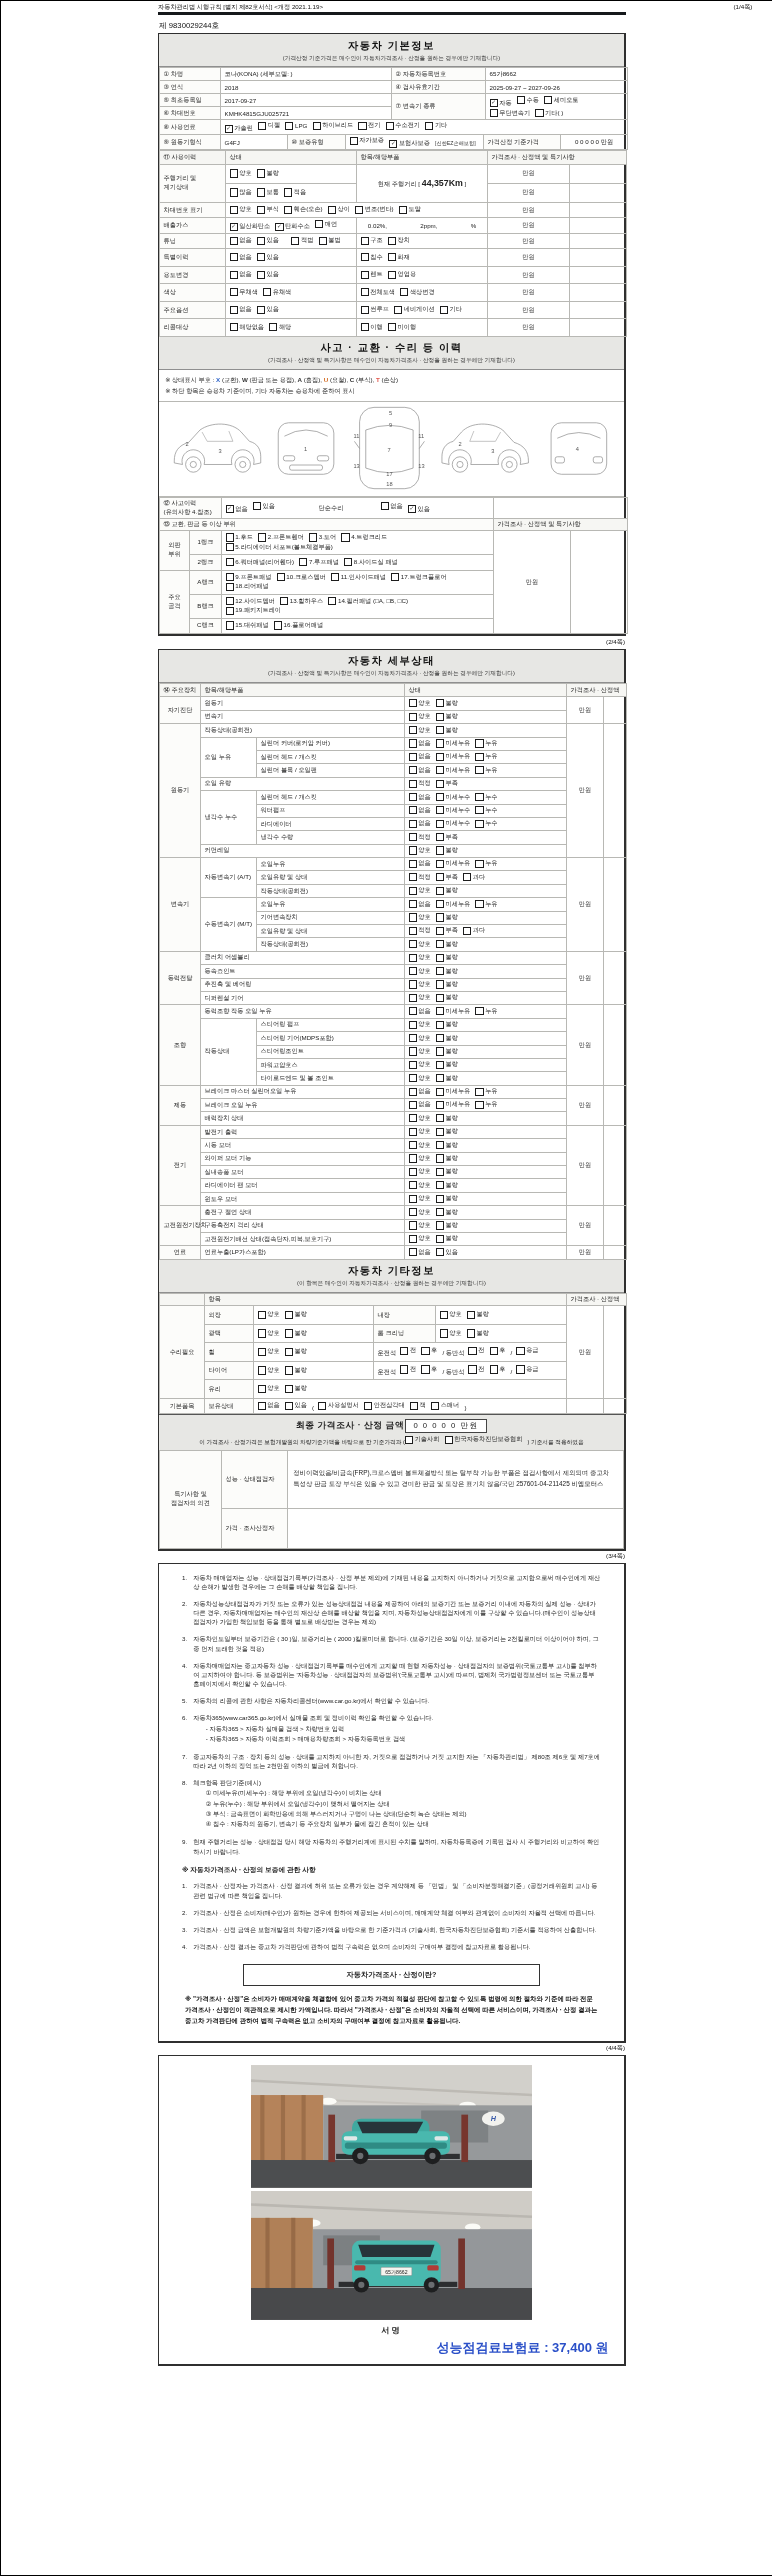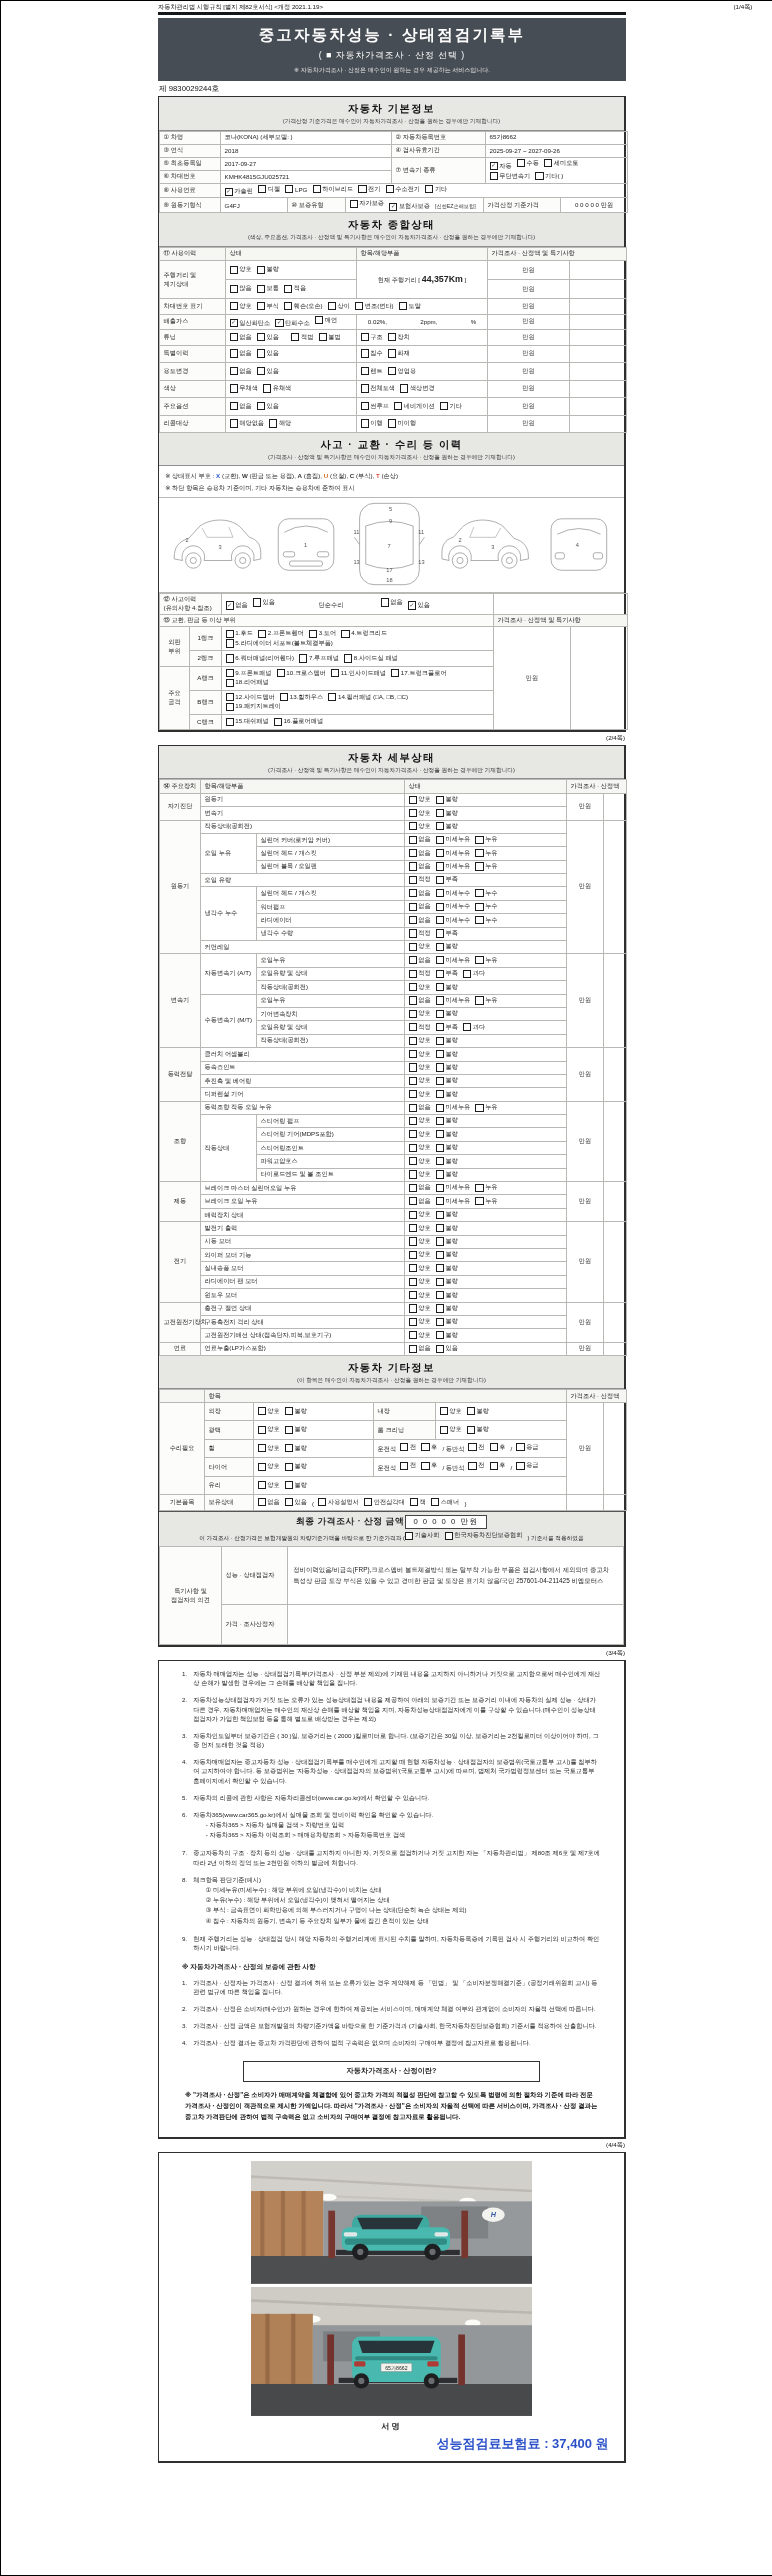--- a/index.html
+++ b/index.html
@@ -63,25 +63,20 @@
 
 <div class="meta-line">
   <span>자동차관리법 시행규칙 [별지 제82호서식] &lt;개정 2021.1.19&gt;</span>
   <span>(1/4쪽)</span>
 </div>
 
 <div class="doc">
 
   <div class="hdr-black"></div>
   <div class="hdr-white"></div>
-  <div class="hdr-band">
-    <h1>중고자동차성능 · 상태점검기록부</h1>
-    <div class="sub">( ■ 자동차가격조사 · 산정 선택 )</div>
-    <div class="note">※ 자동차가격조사 · 산정은 매수인이 원하는 경우 제공하는 서비스입니다.</div>
-  </div>
   <div class="doc-no">제 9830029244호</div>
 
   <div class="pagebox">
     <div class="band">
       <h2>자동차 기본정보</h2>
       <div class="sub">(가격산정 기준가격은 매수인이 자동차가격조사 · 산정을 원하는 경우에만 기재합니다)</div>
     </div>
     <div id="sec-basic">
         <table>
           <colgroup>
@@ -179,24 +174,20 @@
                   <span class="cb">✓</span>
                   <span class="cbt">보험사보증</span>
                 </span><span style="font-size:5.2px;color:#333">[신한EZ손해보험]</span></td>
               <td class="lab noborder-top">가격산정 기준가격</td>
               <td class="noborder-top c">0  0  0  0  0 만원</td>
             </tr>
           </tbody>
         </table>
       </div>
 
-    <div class="band">
-      <h2>자동차 종합상태</h2>
-      <div class="sub">(색상, 주요옵션, 가격조사 · 산정액 및 특기사항은 매수인이 자동차가격조사 · 산정을 원하는 경우에만 기재합니다)</div>
-    </div>
     <div id="sec-overall">
         <table>
           <colgroup>
             <col style="width:66px">
             <col style="width:131px">
             <col style="width:131px">
             <col style="width:82px">
             <col style="width:57px">
           </colgroup>
           <tbody>

